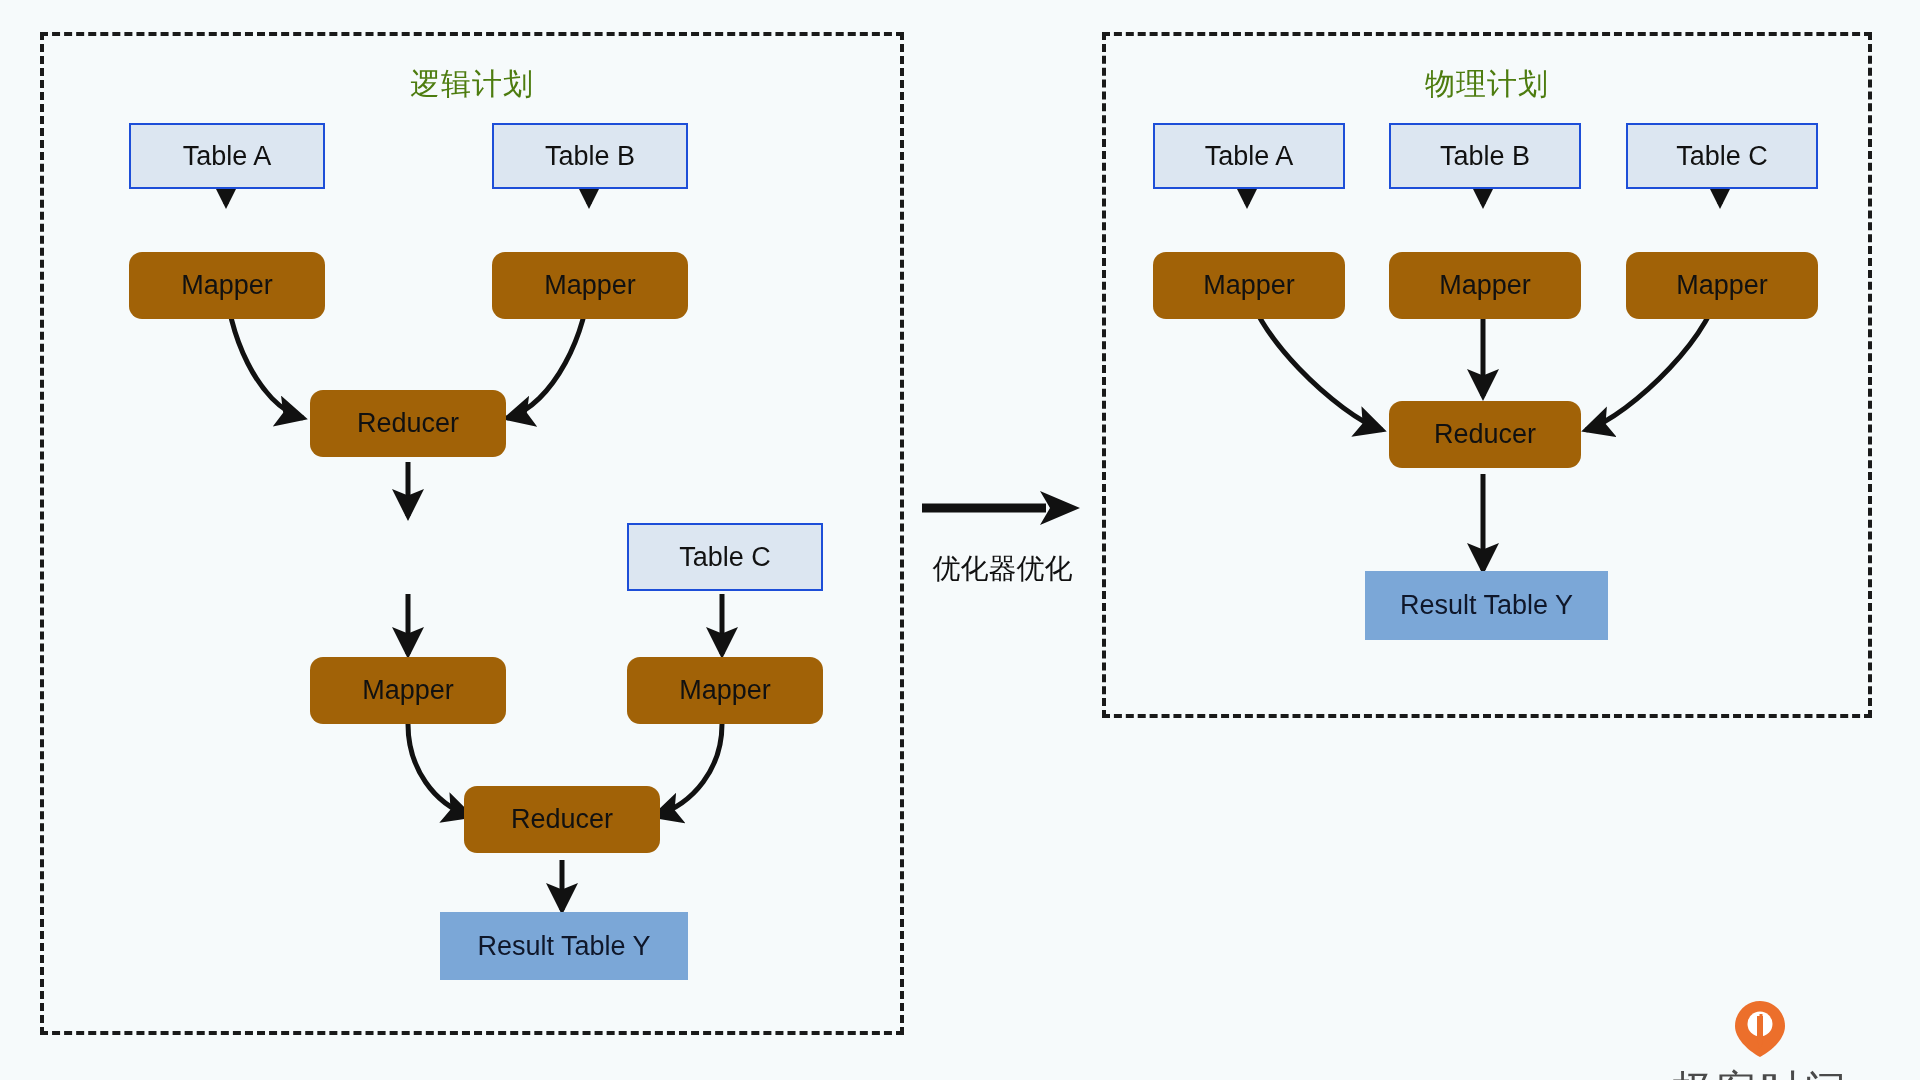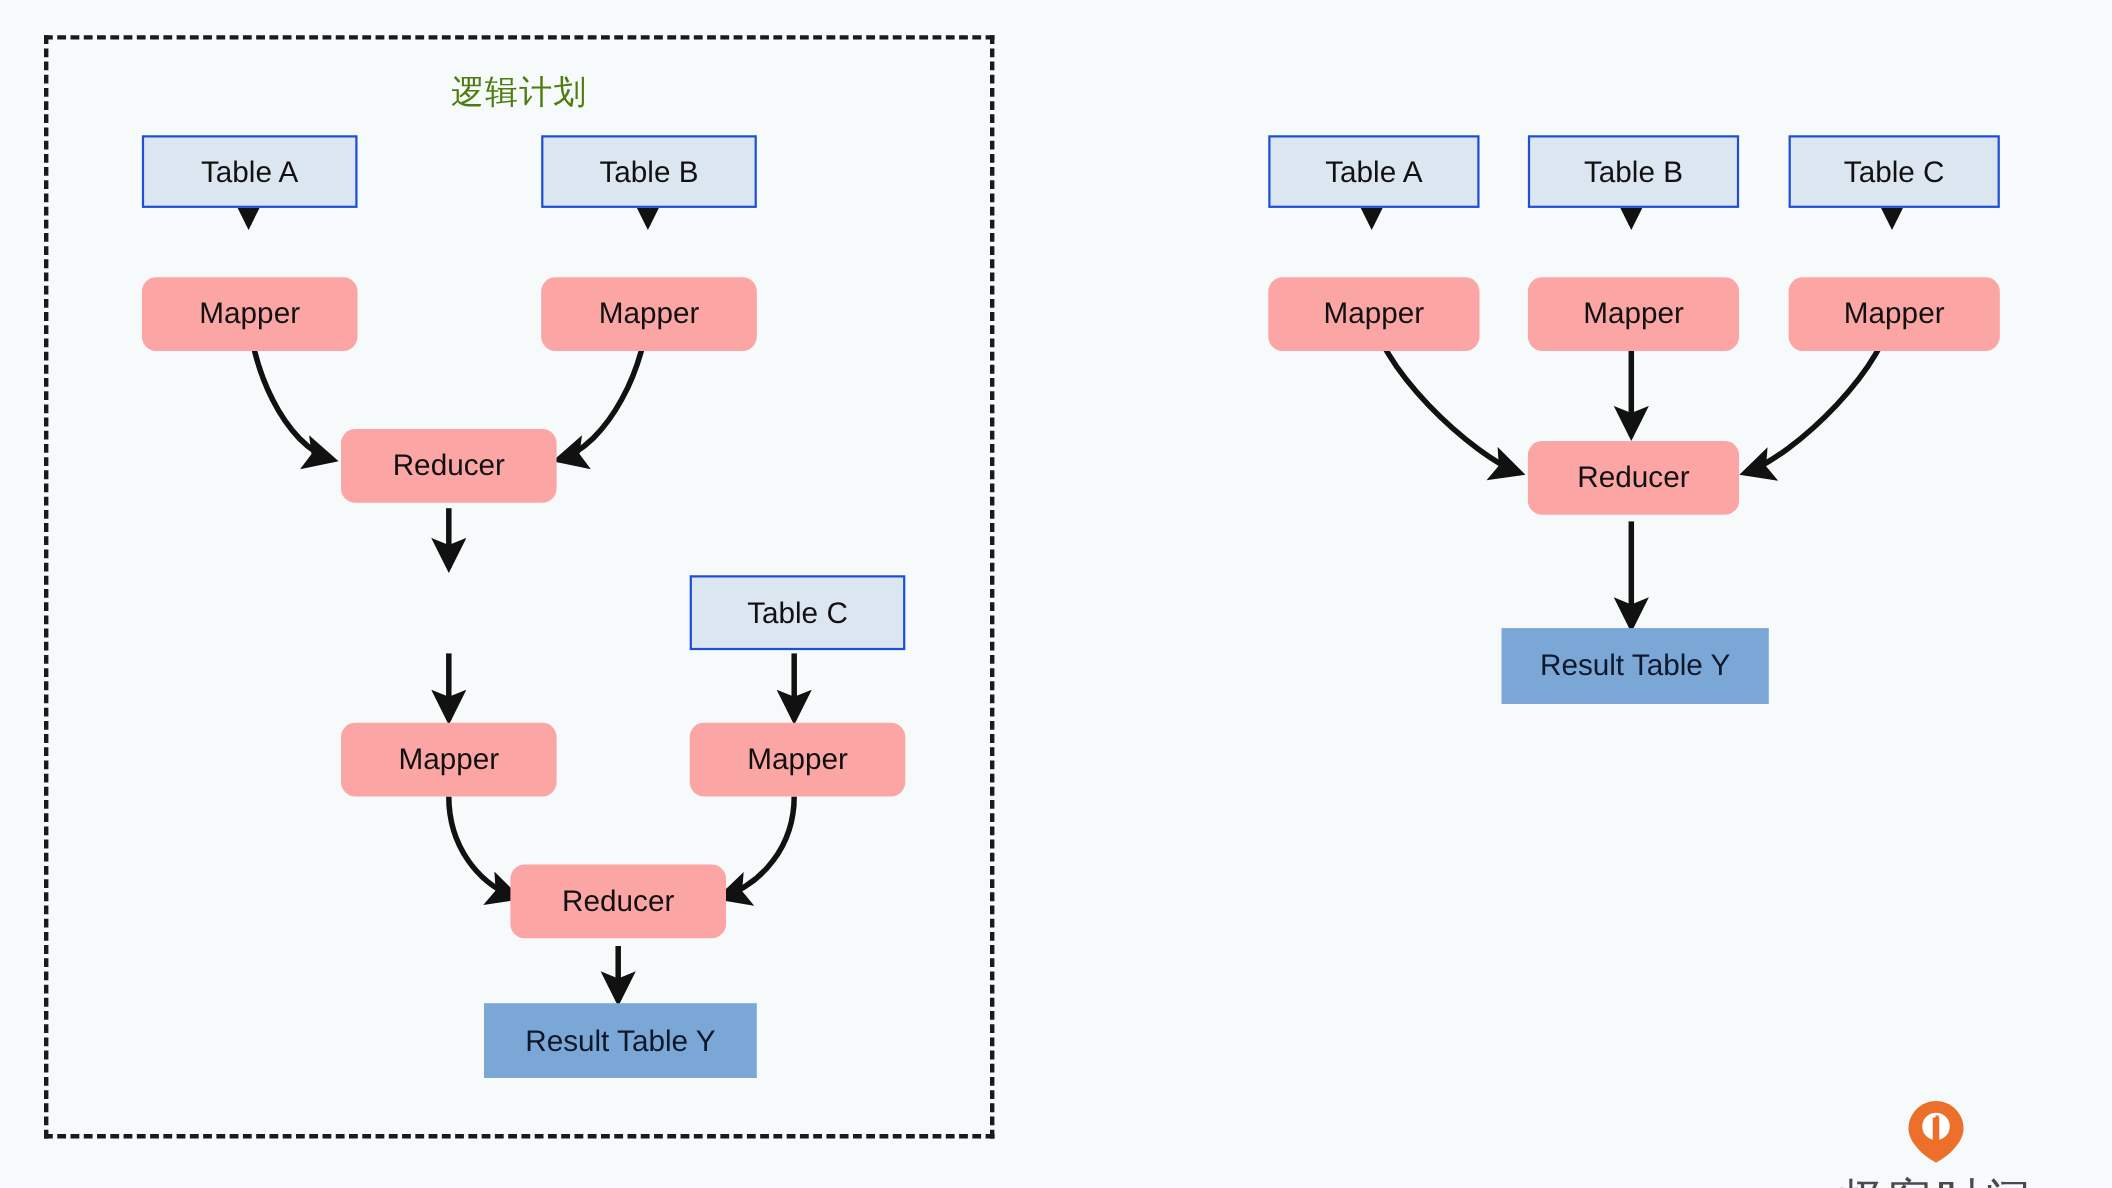--- a/index.html
+++ b/index.html
@@ -65,21 +65,21 @@
     font-size: 27px;
     color: #111;
     white-space: nowrap;
     font-family: "Liberation Sans", "DejaVu Sans", sans-serif;
   }
   .node.table {
     background: #dce6f1;
     border: 2px solid #1d4ed8;
   }
   .node.mapper, .node.reducer {
-    background: #fca5a5;
+    background: #a16207;
     border: none;
     border-radius: 13px;
   }
   .node.temp {
     background: #f5f3f2;
     border: 3px solid #262626;
   }
   .node.result {
     background: #7ba7d7;
     border: none;
@@ -225,21 +225,31 @@
   </div>
 
   <div class="node reducer" style="left:464px; top:786px; width:196px; height:67px;">
     <span>Reducer</span>
   </div>
 
   <div class="node result" style="left:440px; top:912px; width:248px; height:68px;">
     <span>Result Table Y</span>
   </div>
 
-
+  <div id="optimizer-group">
+    <svg width="165" height="60" viewBox="0 0 165 60" xmlns="http://www.w3.org/2000/svg">
+      <line x1="2" y1="30" x2="126" y2="30" stroke="#111" stroke-width="9"></line>
+      <path d="M120,13 L160,30 L120,47 L130,30 z" fill="#111"></path>
+    </svg>
+    <div id="optimizer-label">优化器优化</div>
+  </div>
+
+  <div class="panel" id="panel-physical">
+    <div class="panel-title">物理计划</div>
+  </div>
 
   <div class="node table" style="left:1153px; top:123px; width:192px; height:66px;">
     <span>Table A</span>
   </div>
 
   <div class="node table" style="left:1389px; top:123px; width:192px; height:66px;">
     <span>Table B</span>
   </div>
 
   <div class="node table" style="left:1626px; top:123px; width:192px; height:66px;">

